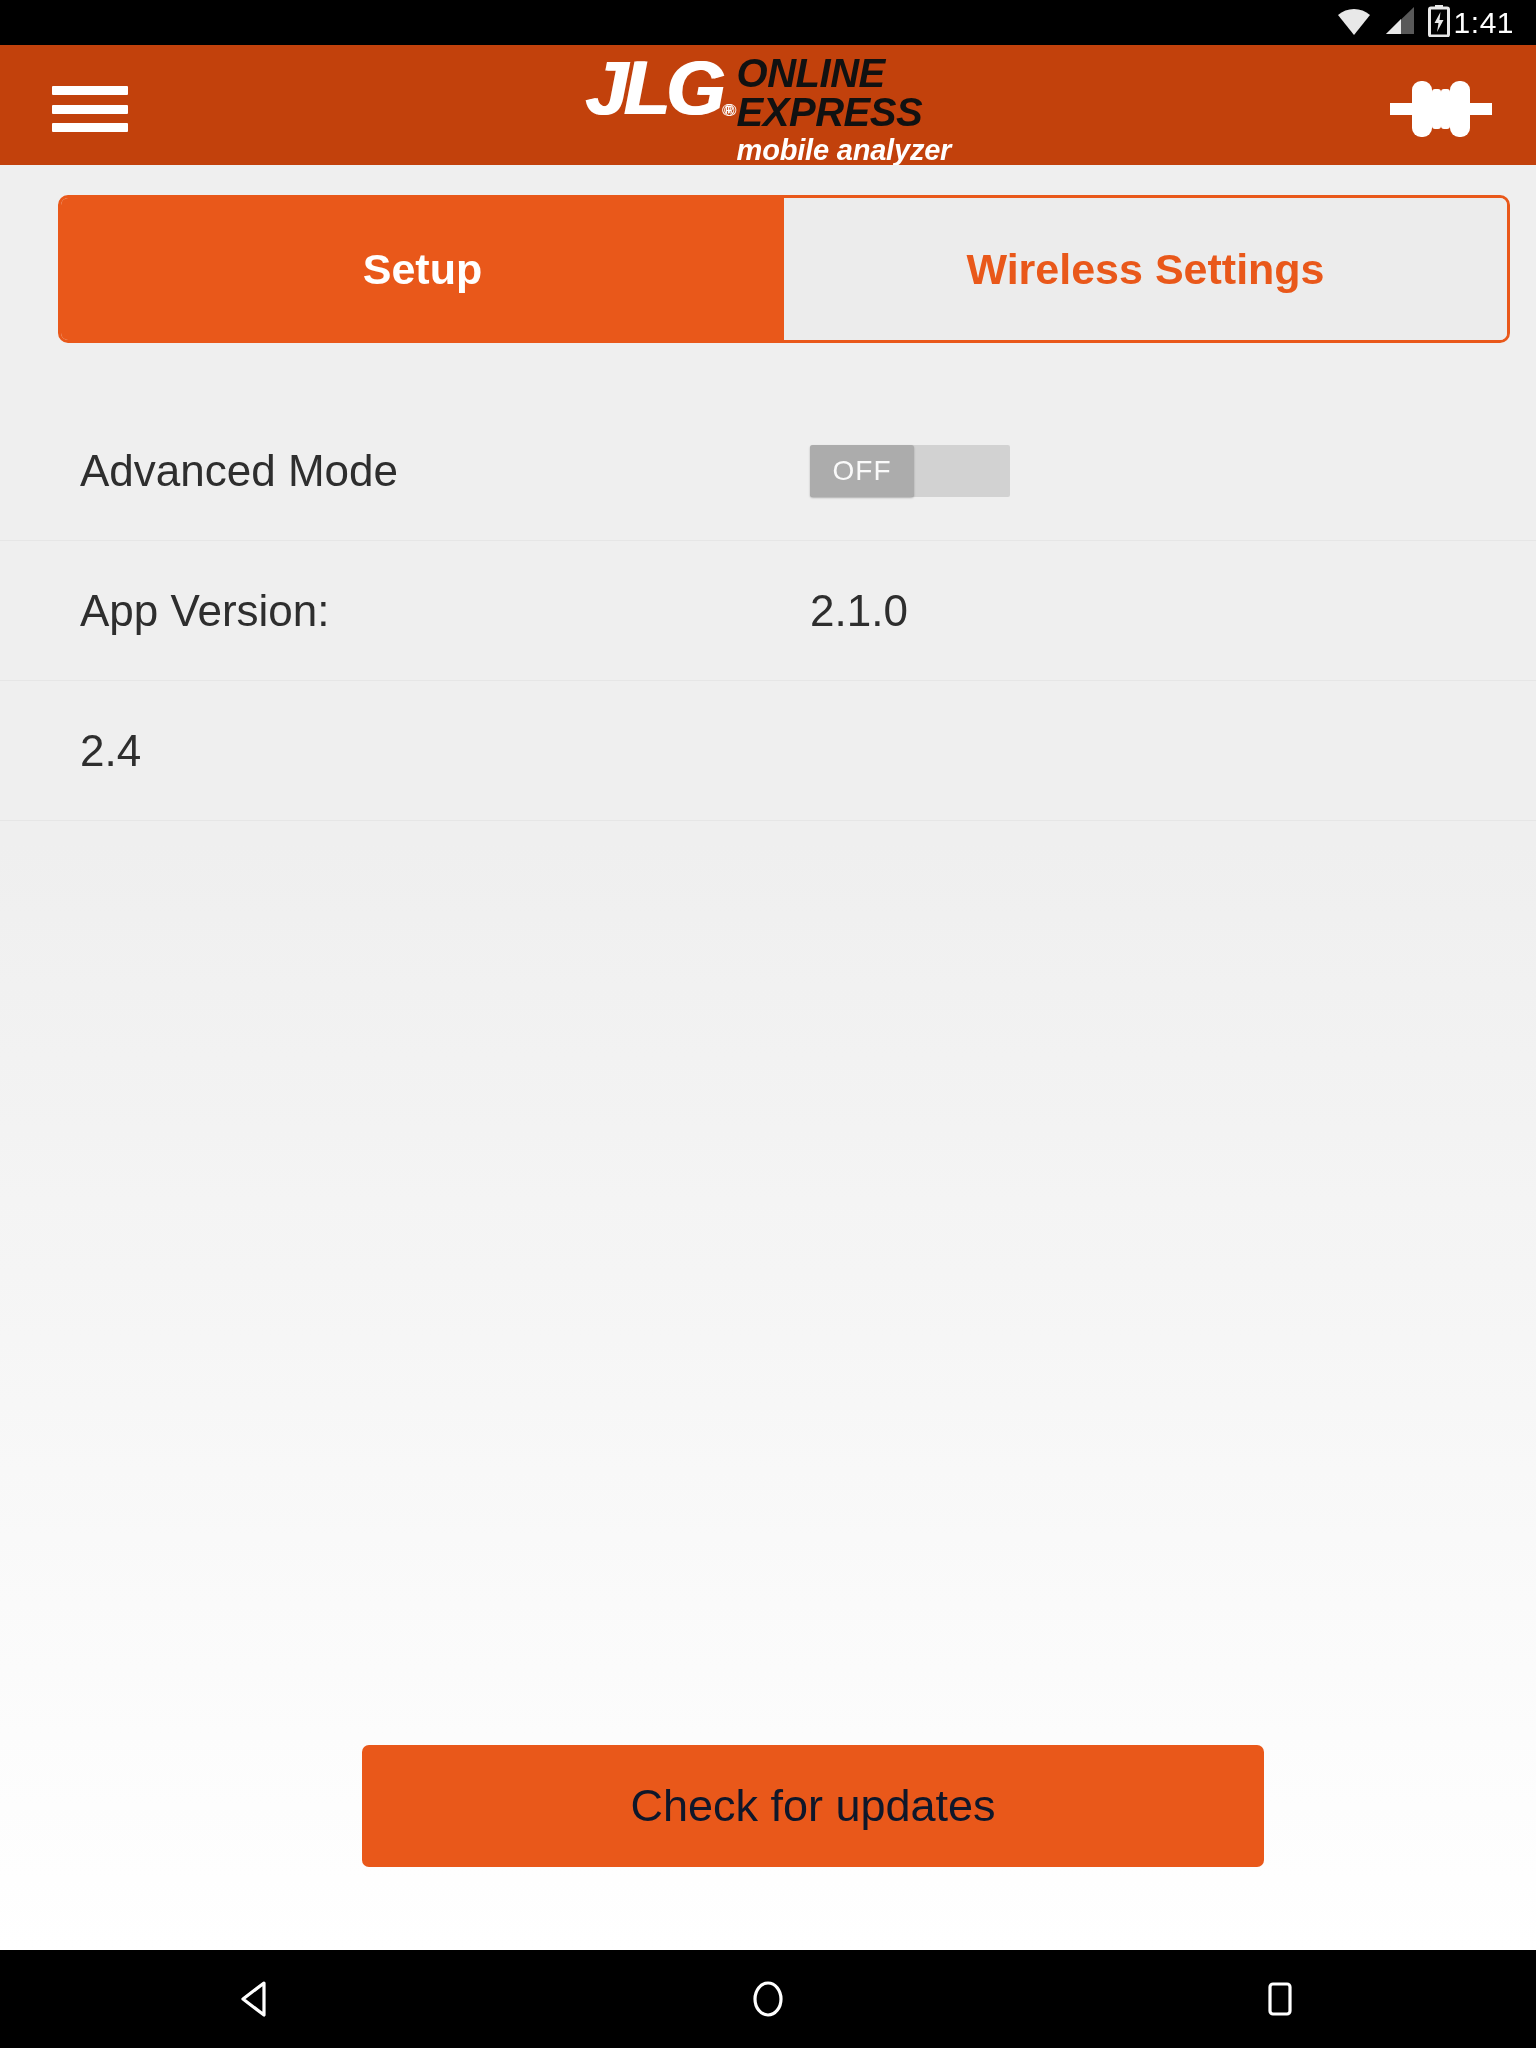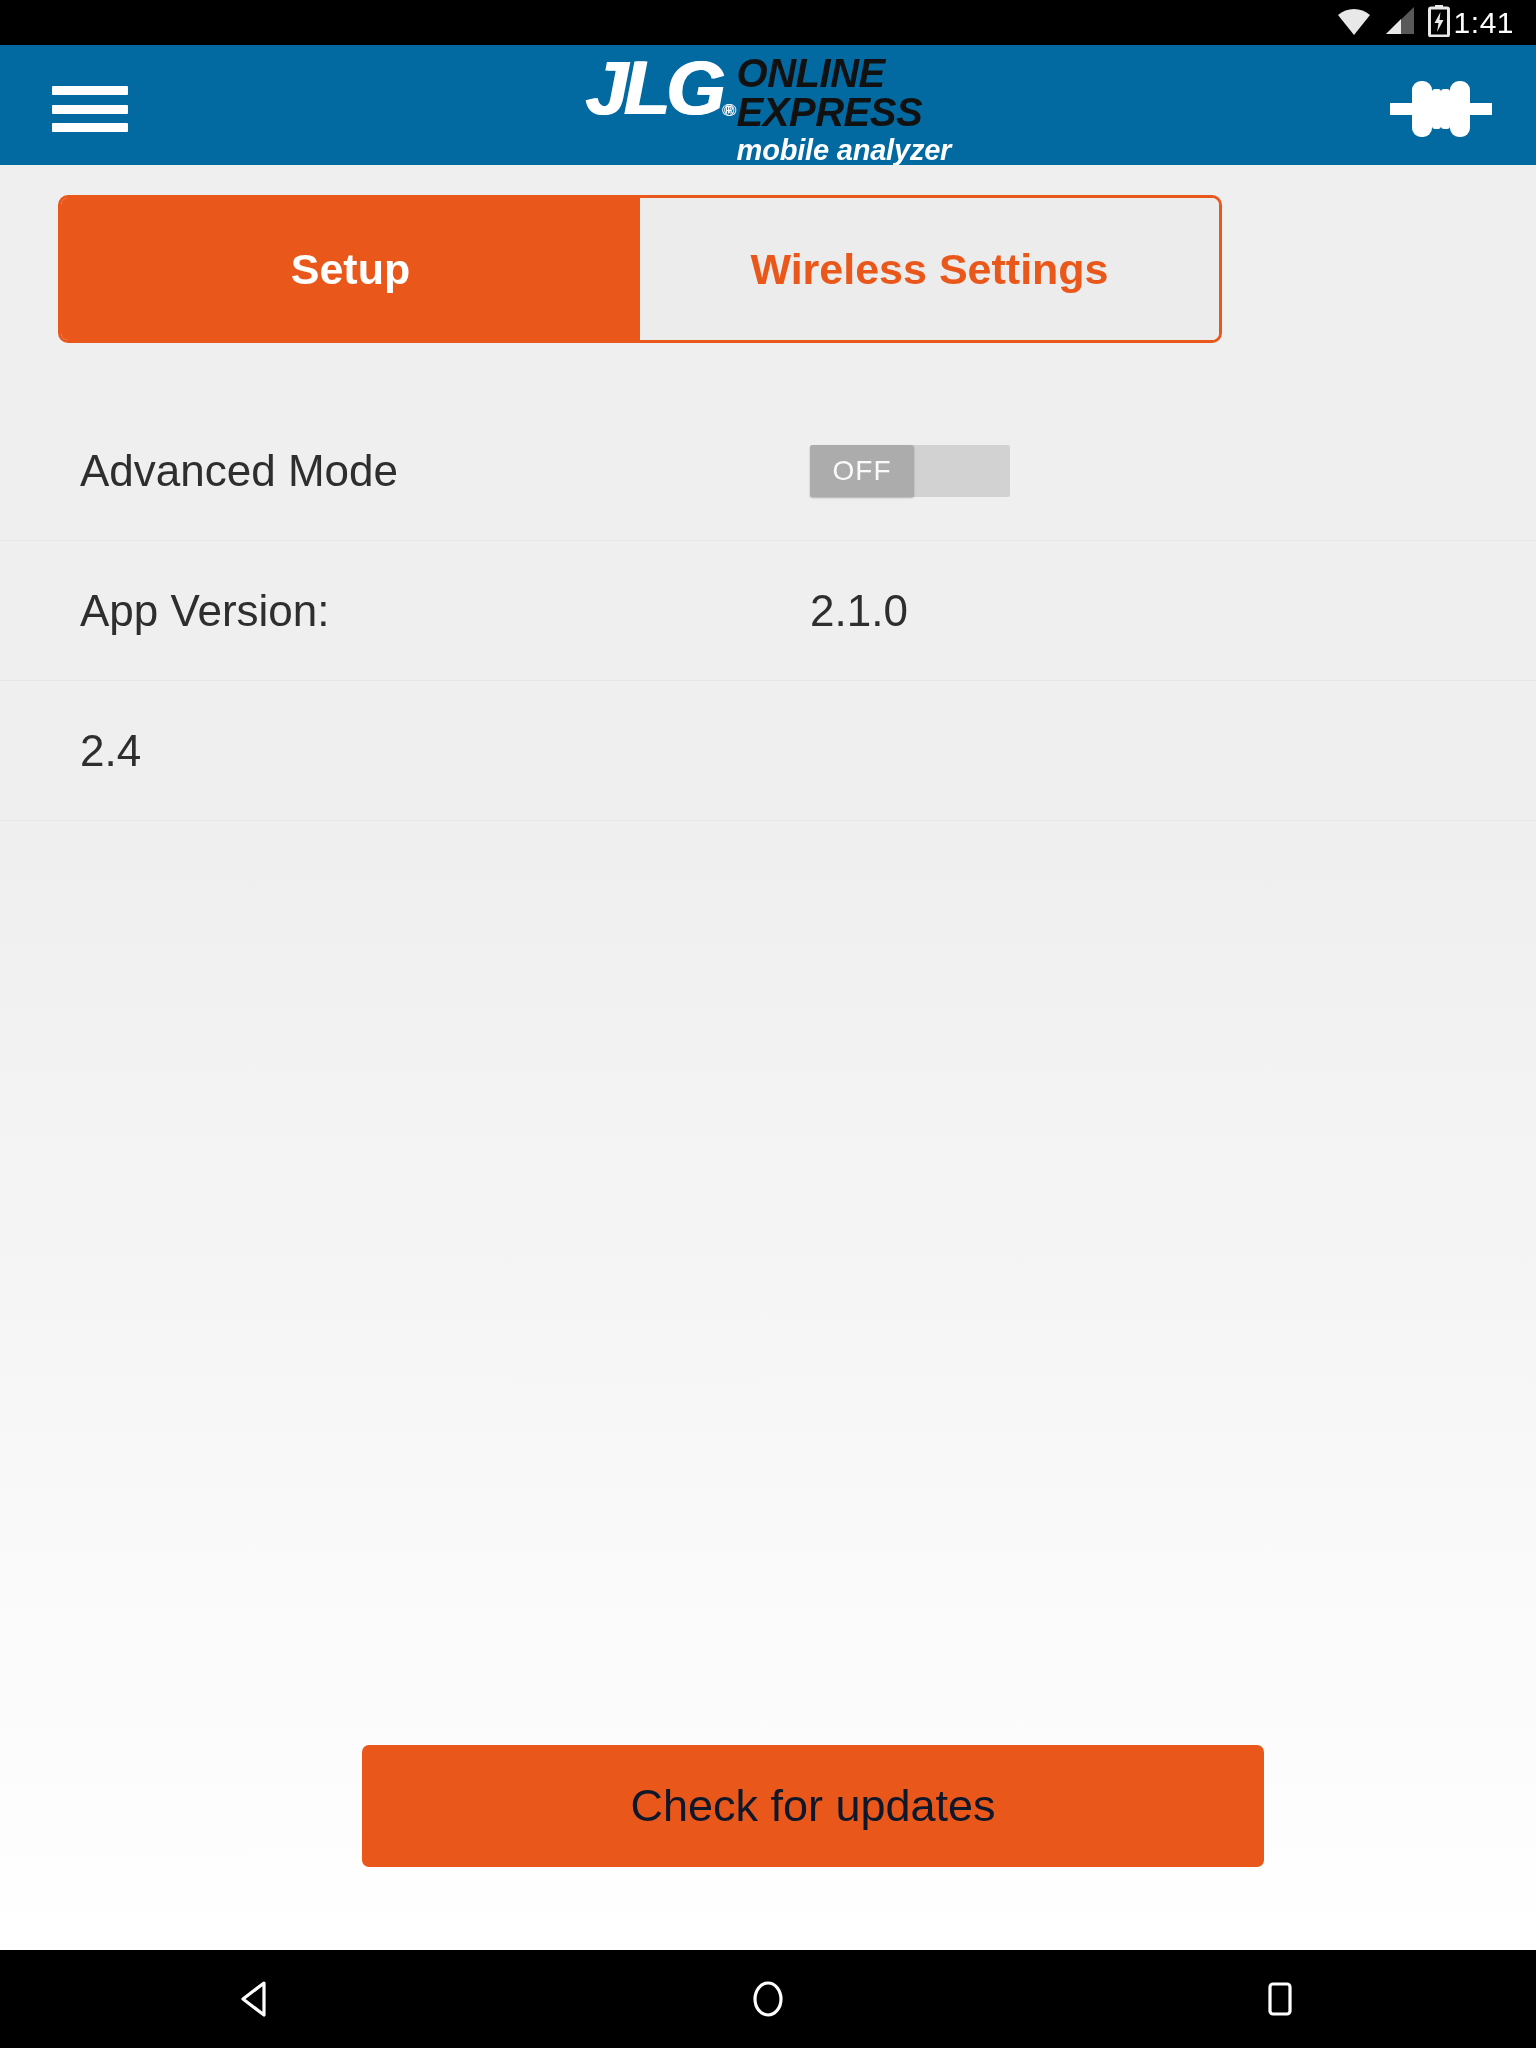--- a/index.html
+++ b/index.html
@@ -19,21 +19,21 @@
   }
   .sb-icons { display:flex; align-items:center; gap:12px; }
   .sb-time {
     color:#fff; font-size:30px; font-weight:400;
     letter-spacing:0.5px; margin-left:4px; line-height:1;
   }
 
   
   .appbar {
     position:absolute; top:45px; left:0; width:1536px; height:128px;
-    background:#0369a1; display:flex; align-items:center;
+    background:#c2410c; display:flex; align-items:center;
   }
   .hamburger {
     position:absolute; left:52px; top:50%; transform:translateY(-50%);
     width:76px; height:46px; display:flex; flex-direction:column;
     justify-content:space-between; cursor:pointer;
   }
   .hamburger span { display:block; width:76px; height:9px; background:#fff; border-radius:1px; }
 
   .logo-wrap {
     position:absolute; left:50%; top:50%; transform:translate(-50%,-50%);
@@ -66,21 +66,21 @@
     width:110px; height:80px; cursor:pointer;
   }
 
   
   .content {
     position:absolute; top:165px; left:0; width:1536px; height:1785px;
     background:linear-gradient(to bottom, #EFEFEF 0%, #EFEFEF 38%, #F5F5F5 62%, #FCFCFC 88%, #FFFFFF 100%);
   }
 
   .tabs {
-    position:absolute; top:30px; left:58px; width:1164px; height:148px;
+    position:absolute; top:30px; left:58px; width:1452px; height:148px;
     border:3px solid #E9581A; border-radius:10px; display:flex; overflow:hidden;
     background:#ECECEC;
   }
   .tab {
     flex:1; display:flex; align-items:center; justify-content:center;
     font-size:43px; font-weight:bold; cursor:pointer; height:100%;
   }
   .tab.active { background:#E9581A; color:#ffffff; }
   .tab.inactive { background:#ECECEC; color:#E9581A; }
 

